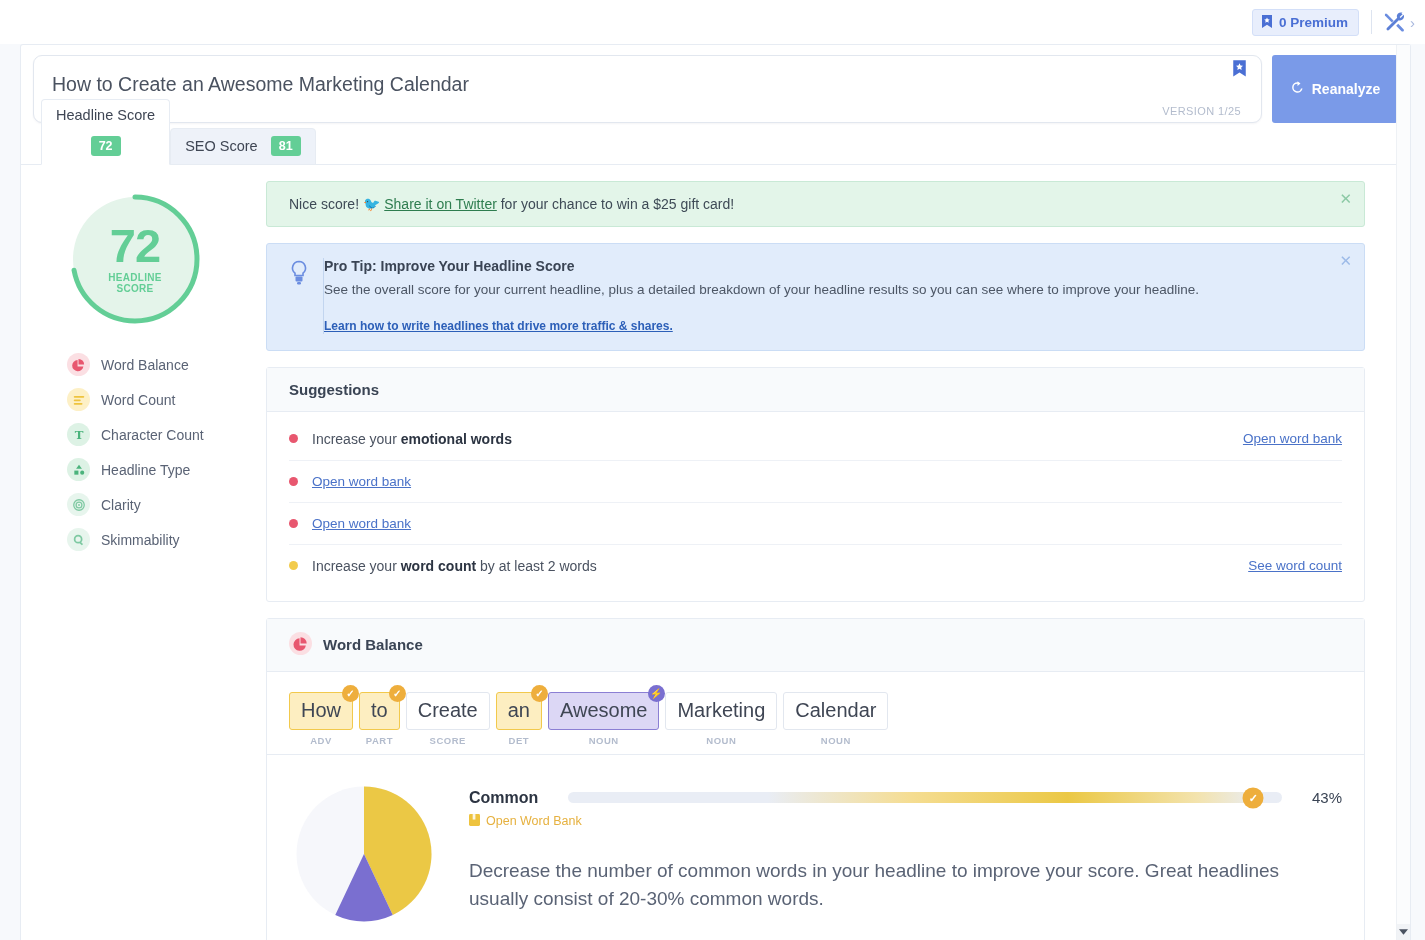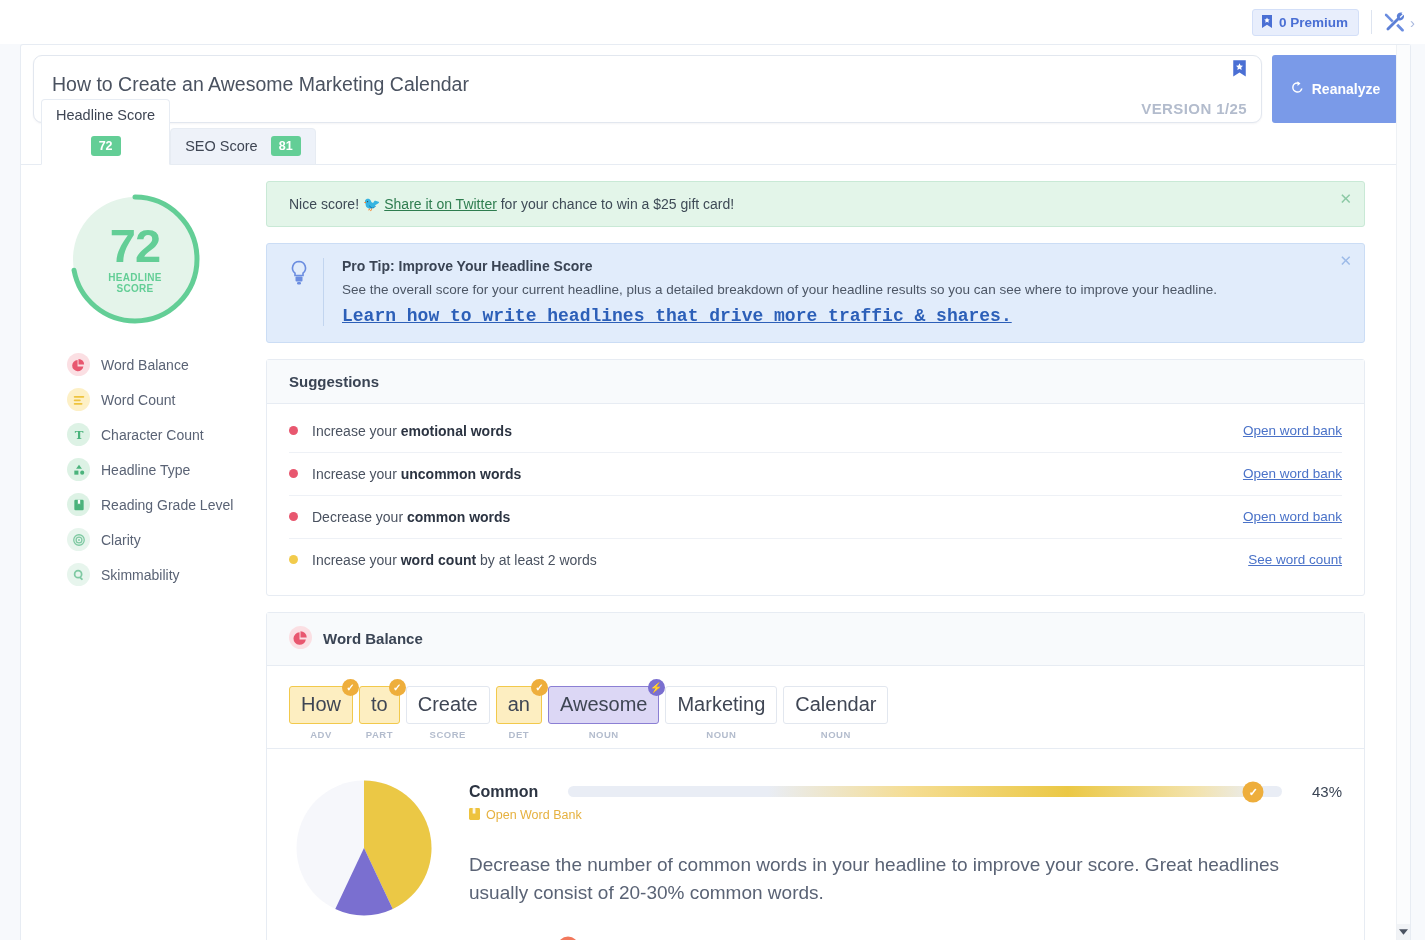--- a/index.html
+++ b/index.html
@@ -67,22 +67,22 @@
     font-family: "Liberation Sans", sans-serif;
     font-size: 19.5px;
     color: #4a5260;
     padding: 0 120px 10px 18px;
     caret-color: #333;
   }
   .bookmark-icon {
     position: absolute; top: 4px; right: 14px;
   }
   .version-label {
-    position: absolute; right: 14px; bottom: 5px;
-    font-size: 15px; font-weight: bold; letter-spacing: .4px;
+    position: absolute; right: 20px; bottom: 5px;
+    font-size: 11px; font-weight: normal; letter-spacing: .4px;
     color: #b3bccd;
   }
   .reanalyze-btn {
     width: 126px;
     background: #7a9ae8;
     border: none; border-radius: 3px;
     color: #fff;
     font-family: "Liberation Sans", sans-serif;
     font-size: 14px; font-weight: bold;
     display: flex; align-items: center; justify-content: center; gap: 7px;
@@ -173,35 +173,34 @@
   }
   .banner-green {
     background: #e3f5e9; border: 1px solid #c9e9d6;
     padding: 14px 40px 14px 22px;
     font-size: 14px; color: #3e4a56;
   }
   .banner-green a { color: #2e7d4f; }
   .banner-blue {
     background: #e1ecfb; border: 1px solid #cbddf5;
     padding: 14px 40px 16px 22px;
-    display: flex; gap: 18px;
+    display: flex; gap: 0;
   }
   .bulb-col {
     display: flex; align-items: flex-start; padding-top: 2px;
     border-right: 1px solid #c2d5ef; padding-right: 14px;
   }
   .banner-title {
     font-size: 14px; font-weight: bold; color: #3a4454; margin-bottom: 6px;
   }
   .banner-text { font-size: 13.5px; color: #4c5665; line-height: 1.45; }
   .banner-link {
-    display: inline-block; margin-top: 6px;
-    font-size: 18px; color: #2c5fb8; font-weight: bold;
+    display: inline-block; margin-top: 19px;
+    font-size: 12px; color: #2c5fb8; font-weight: bold;
     text-decoration: underline;
-    font-family: Liberation Mono, monospace;
   }
   .banner-close {
     position: absolute; top: 8px; right: 12px;
     font-size: 15px; background: none; border: none; cursor: pointer;
     font-family: "Liberation Sans", sans-serif;
   }
   .close-green { color: #8cc9a5; }
   .close-blue { color: #9dbbe8; }
 
   
@@ -421,29 +420,20 @@
             <span class="side-ico" style="background: rgb(221, 242, 229);">
               <svg width="14" height="14" viewBox="0 0 24 24">
                 <path d="M12 3l5 7H7z" fill="#4bb37c"></path>
                 <rect x="4" y="13" width="7" height="7" fill="#4bb37c"></rect>
                 <circle cx="17.5" cy="16.5" r="3.5" fill="#4bb37c"></circle>
               </svg>
             </span>
             <span>Headline Type</span>
           </div>
           <div class="side-item">
-            <span class="side-ico" style="background: rgb(221, 242, 229);">
-              <svg width="14" height="14" viewBox="0 0 24 24">
-                <rect x="4" y="3" width="16" height="18" rx="2" fill="#4bb37c"></rect>
-                <path d="M10 3h4v8l-2-1.8L10 11z" fill="#fff"></path>
-              </svg>
-            </span>
-            <span>Reading Grade Level</span>
-          </div>
-          <div class="side-item">
             <span class="side-ico" style="background: rgb(231, 245, 237);">
               <svg width="14" height="14" viewBox="0 0 24 24">
                 <circle cx="12" cy="12" r="9" fill="none" stroke="#7ec9a2" stroke-width="2.2"></circle>
                 <circle cx="12" cy="12" r="5" fill="none" stroke="#7ec9a2" stroke-width="2.2"></circle>
                 <circle cx="12" cy="12" r="1.6" fill="#7ec9a2"></circle>
               </svg>
             </span>
             <span>Clarity</span>
           </div>
           <div class="side-item">
@@ -484,26 +474,24 @@
       <div class="card">
         <div class="card-head">Suggestions</div>
         <div class="card-body" id="sugg-list">
             <div class="sugg-row">
               <span class="sugg-dot" style="background:#e8576f"></span>
               <span class="sugg-text">Increase your <b>emotional words</b></span>
               <span class="sugg-link">Open word bank</span>
             </div>
             <div class="sugg-row">
               <span class="sugg-dot" style="background:#e8576f"></span>
-              <span class="sugg-text">Increase your <b>uncommon words</b></span>
               <span class="sugg-link">Open word bank</span>
             </div>
             <div class="sugg-row">
               <span class="sugg-dot" style="background:#e8576f"></span>
-              <span class="sugg-text">Decrease your <b>common words</b></span>
               <span class="sugg-link">Open word bank</span>
             </div>
             <div class="sugg-row">
               <span class="sugg-dot" style="background:#f2cb4c"></span>
               <span class="sugg-text">Increase your <b>word count</b> by at least 2 words</span>
               <span class="sugg-link">See word count</span>
             </div>
           </div>
       </div>
 

